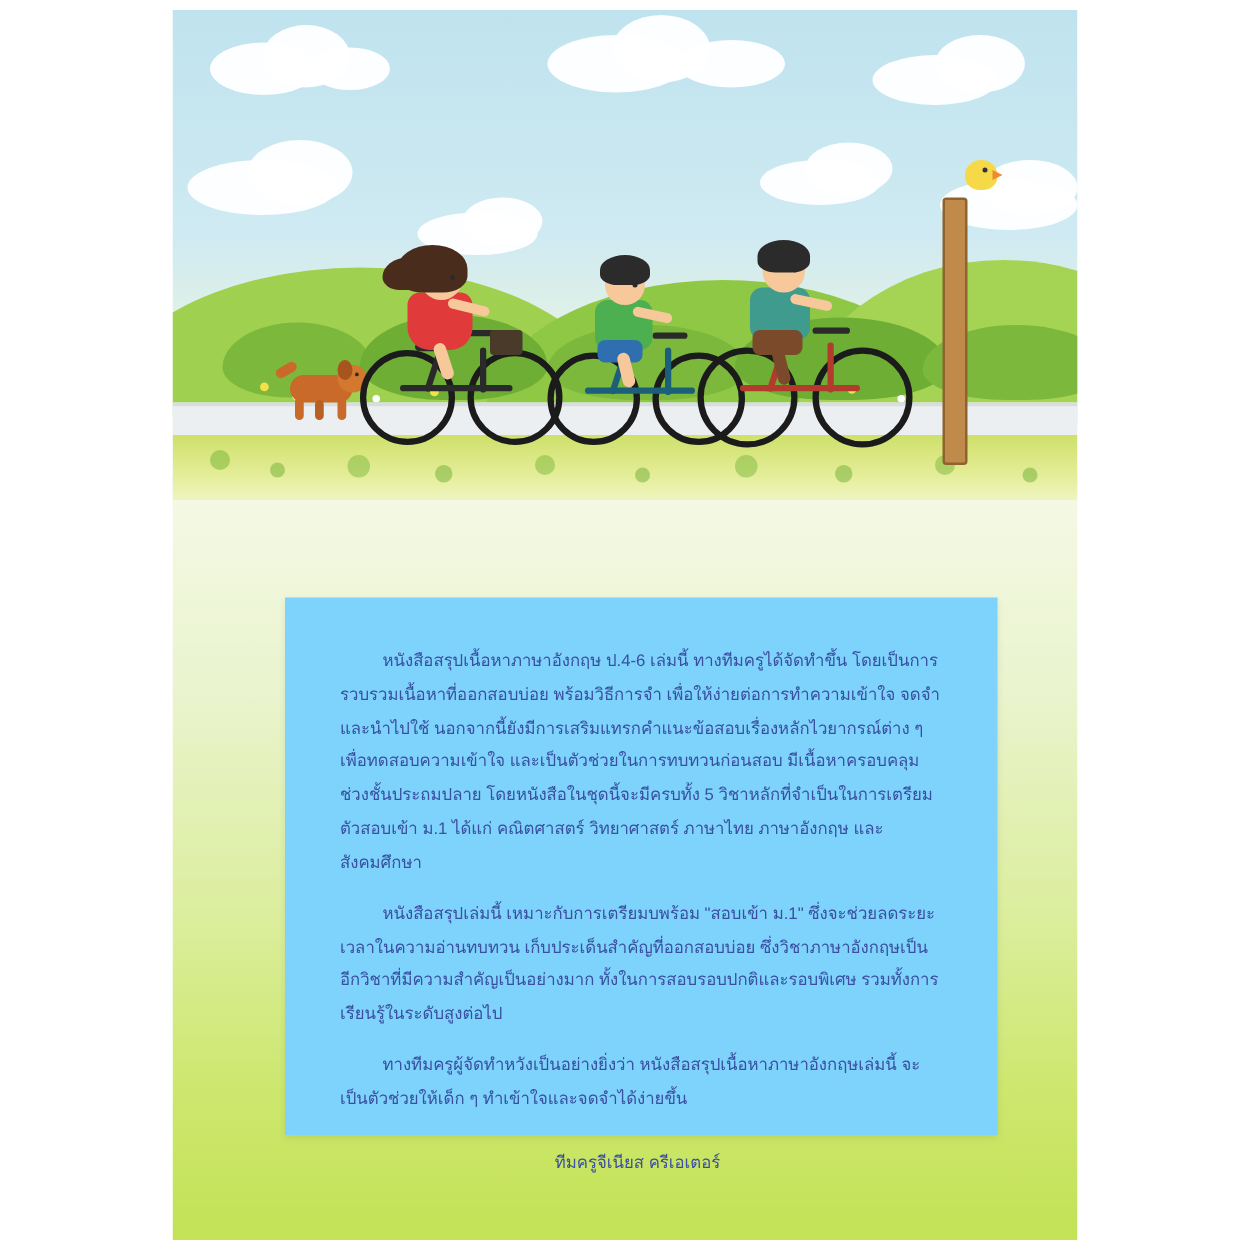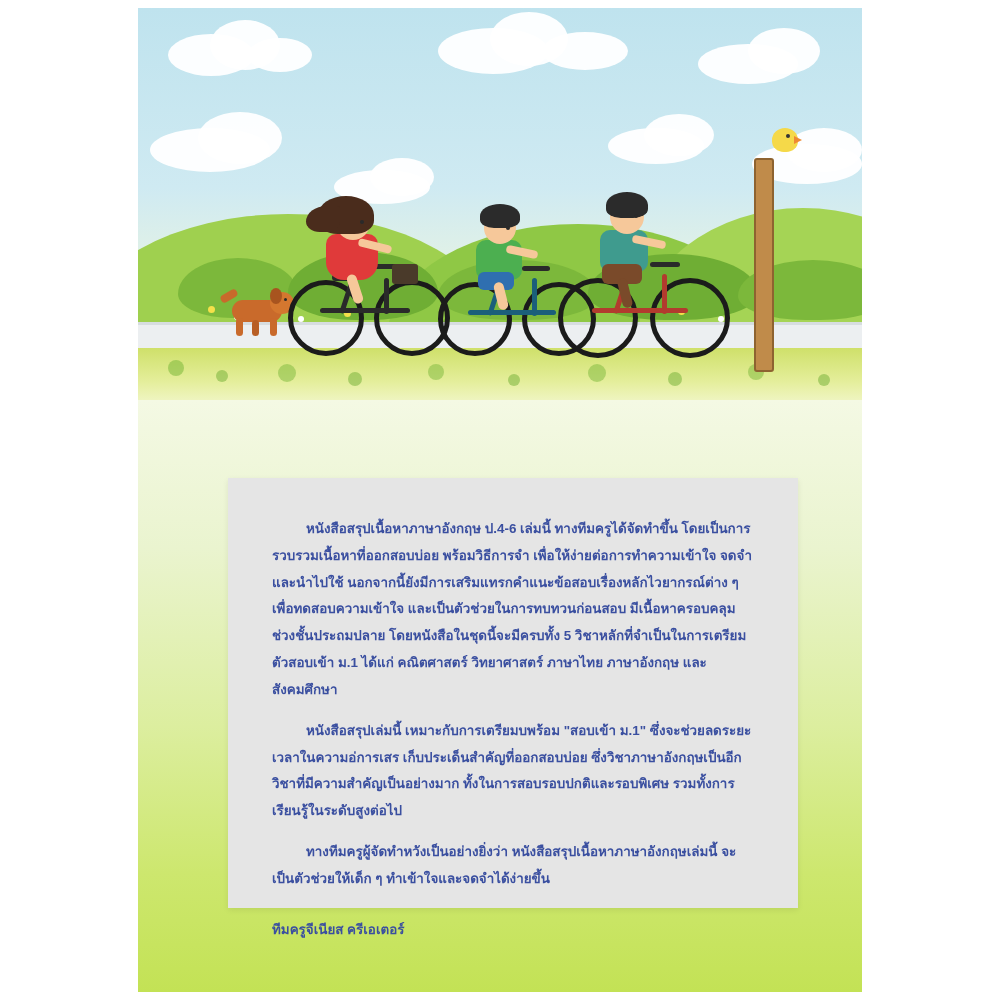--- a/index.html
+++ b/index.html
@@ -181,42 +181,41 @@
     background: linear-gradient(to bottom, #f4f9e4 0%, #eaf4cf 25%, #dcee9f 55%, #cde76e 80%, #c3e255 100%);
   }
 
   
   .card {
     position: absolute;
     left: 228px;
     top: 478px;
     width: 570px;
     height: 430px;
-    background: #e5e5e5;
+    background: #7dd3fc;
     box-shadow: 0 2px 6px rgba(0,0,0,0.08);
-    font-weight: bold;
   }
   .card-inner {
     padding: 38px 44px 22px 44px;
   }
   .para {
     font-family: "Liberation Sans", sans-serif;
     font-size: 13.4px;
     line-height: 2.0;
     color: #3a4fa0;
     text-indent: 34px;
     margin: 0 0 14px 0;
     text-align: left;
     word-break: break-word;
   }
   .signature {
     font-family: "Liberation Sans", sans-serif;
     font-size: 13.4px;
     color: #3a4fa0;
-    text-align: left;
+    text-align: center;
     margin-top: 26px;
     padding-right: 6px;
   }
 
   
   .margin-left, .margin-right {
     position: absolute;
     top: 0;
     width: 138px;
     height: 1000px;
@@ -372,21 +371,21 @@
       <div class="bird-eye"></div>
       <div class="bird-beak"></div>
     </div>
   </div>
 
   <div class="field"></div>
 
   <div class="card">
     <div class="card-inner">
       <p class="para">หนังสือสรุปเนื้อหาภาษาอังกฤษ ป.4-6 เล่มนี้ ทางทีมครูได้จัดทำขึ้น โดยเป็นการรวบรวมเนื้อหาที่ออกสอบบ่อย พร้อมวิธีการจำ เพื่อให้ง่ายต่อการทำความเข้าใจ จดจำ และนำไปใช้ นอกจากนี้ยังมีการเสริมแทรกคำแนะข้อสอบเรื่องหลักไวยากรณ์ต่าง ๆ เพื่อทดสอบความเข้าใจ และเป็นตัวช่วยในการทบทวนก่อนสอบ มีเนื้อหาครอบคลุมช่วงชั้นประถมปลาย โดยหนังสือในชุดนี้จะมีครบทั้ง 5 วิชาหลักที่จำเป็นในการเตรียมตัวสอบเข้า ม.1 ได้แก่ คณิตศาสตร์ วิทยาศาสตร์ ภาษาไทย ภาษาอังกฤษ และสังคมศึกษา</p>
-      <p class="para">หนังสือสรุปเล่มนี้ เหมาะกับการเตรียมบพร้อม "สอบเข้า ม.1" ซึ่งจะช่วยลดระยะเวลาในความอ่การเสร เก็บประเด็นสำคัญที่ออกสอบบ่อย ซึ่งวิชาภาษาอังกฤษเป็นอีกวิชาที่มีความสำคัญเป็นอย่างมาก ทั้งในการสอบรอบปกติและรอบพิเศษ รวมทั้งการเรียนรู้ในระดับสูงต่อไป</p>
+      <p class="para">หนังสือสรุปเล่มนี้ เหมาะกับการเตรียมบพร้อม "สอบเข้า ม.1" ซึ่งจะช่วยลดระยะเวลาในความอ่านทบทวน เก็บประเด็นสำคัญที่ออกสอบบ่อย ซึ่งวิชาภาษาอังกฤษเป็นอีกวิชาที่มีความสำคัญเป็นอย่างมาก ทั้งในการสอบรอบปกติและรอบพิเศษ รวมทั้งการเรียนรู้ในระดับสูงต่อไป</p>
       <p class="para">ทางทีมครูผู้จัดทำหวังเป็นอย่างยิ่งว่า หนังสือสรุปเนื้อหาภาษาอังกฤษเล่มนี้ จะเป็นตัวช่วยให้เด็ก ๆ ทำเข้าใจและจดจำได้ง่ายขึ้น</p>
       <div class="signature">ทีมครูจีเนียส  ครีเอเตอร์</div>
     </div>
   </div>
 
   <div class="margin-left"></div>
   <div class="margin-right"></div>
   <div class="margin-top"></div>
   <div class="margin-bottom"></div>
 

